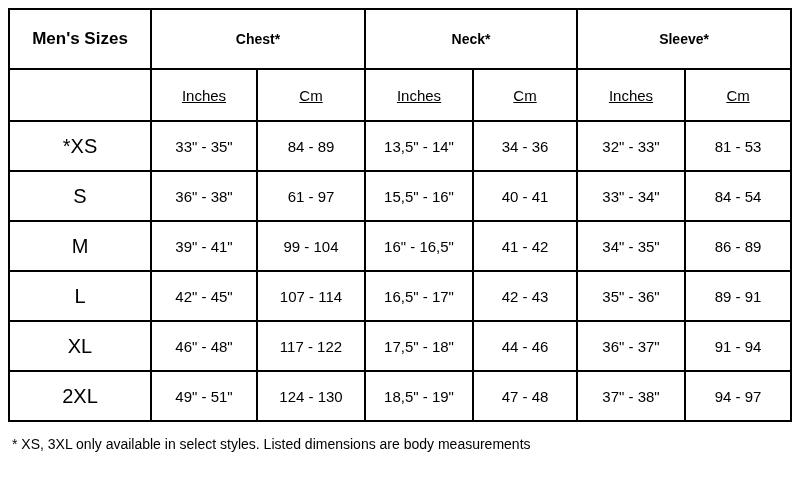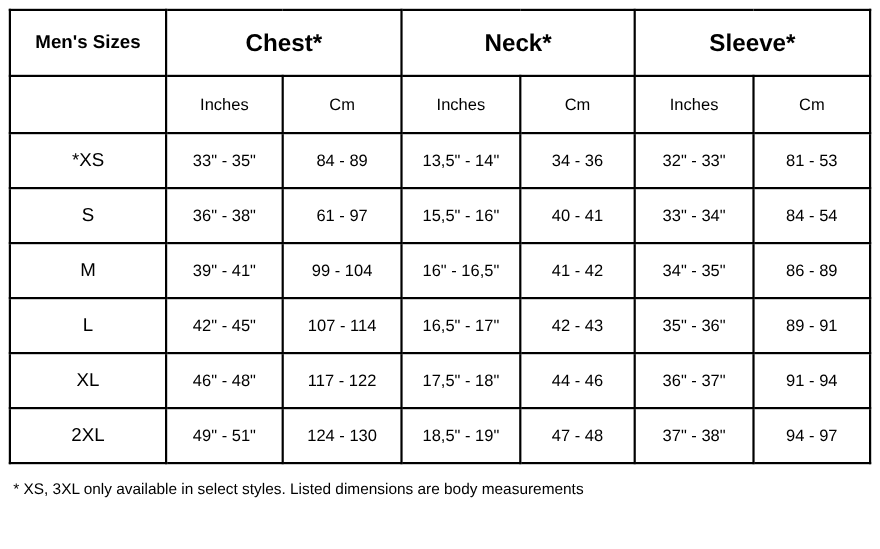--- a/index.html
+++ b/index.html
@@ -40,37 +40,38 @@
   col.c0 { width: 142px; }
   col.c1 { width: 106px; }
   col.c2 { width: 108px; }
   col.c3 { width: 108px; }
   col.c4 { width: 104px; }
   col.c5 { width: 108px; }
   col.c6 { width: 106px; }
 
   tr.group-row td {
     font-weight: bold;
-    font-size: 22px;
+    font-size: 14px;
     height: 58px;
   }
   tr.group-row td.corner {
     font-size: 17px;
     font-weight: bold;
   }
   tr.unit-row td {
     font-size: 15px;
     height: 50px;
+    text-decoration: underline;
   }
   tr.data-row td {
     font-size: 15px;
     height: 48px;
   }
   tr.data-row td.size-label {
-    font-size: 17px;
+    font-size: 20px;
   }
   .footnote {
     font-size: 14px;
     margin: 14px 0 0 12px;
     color: #000;
   }
 </style>
 </head>
 <body>
 

